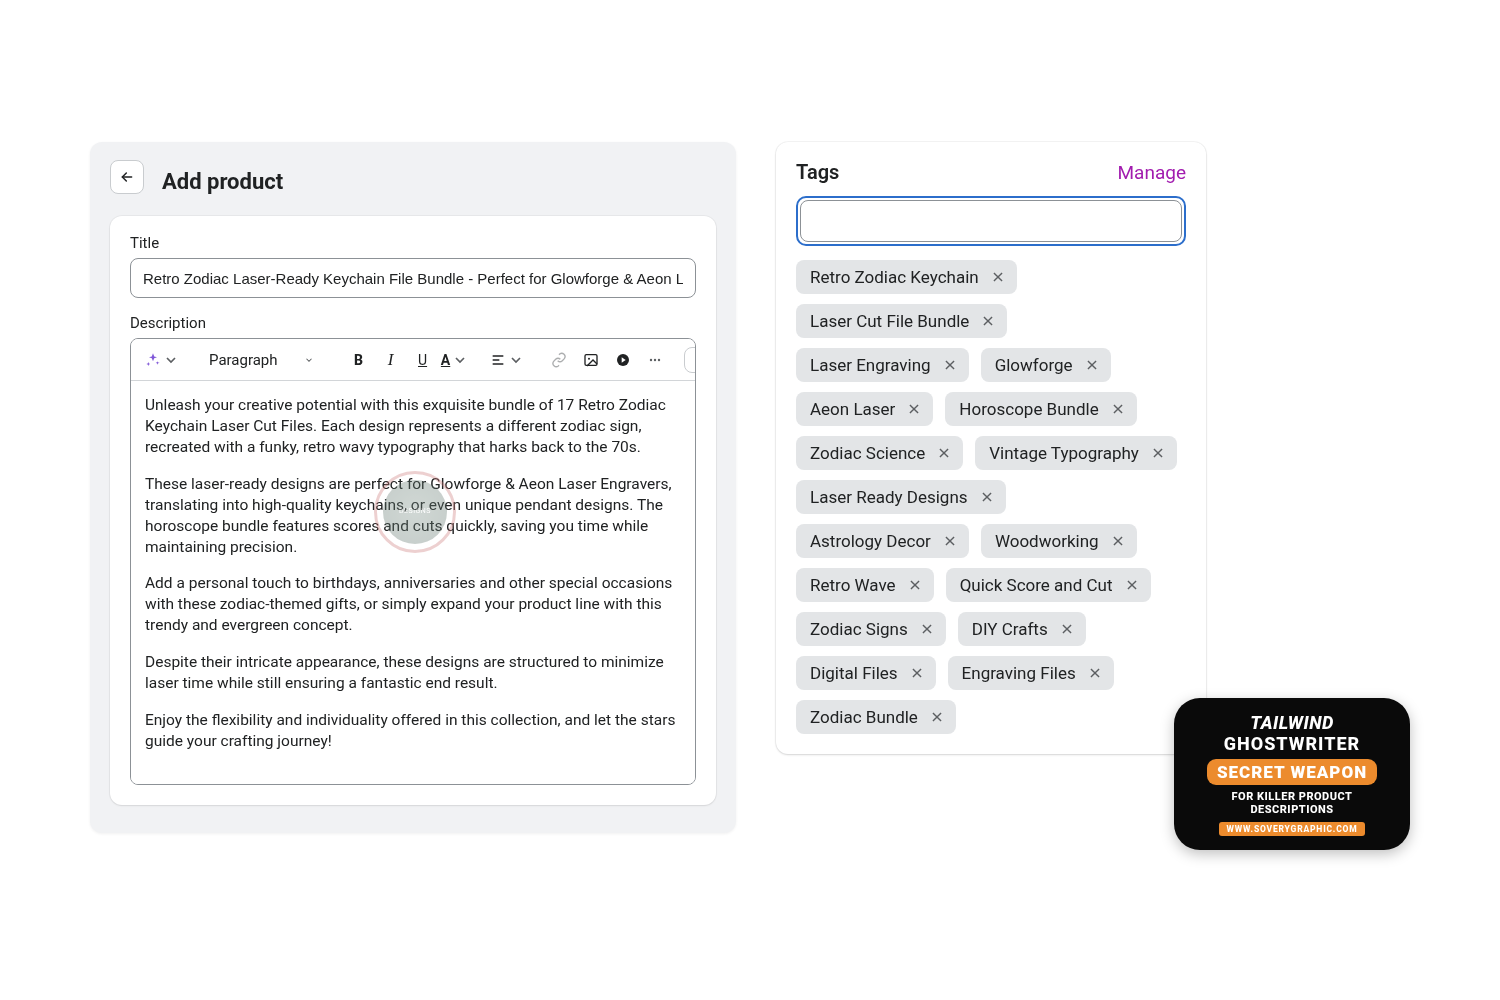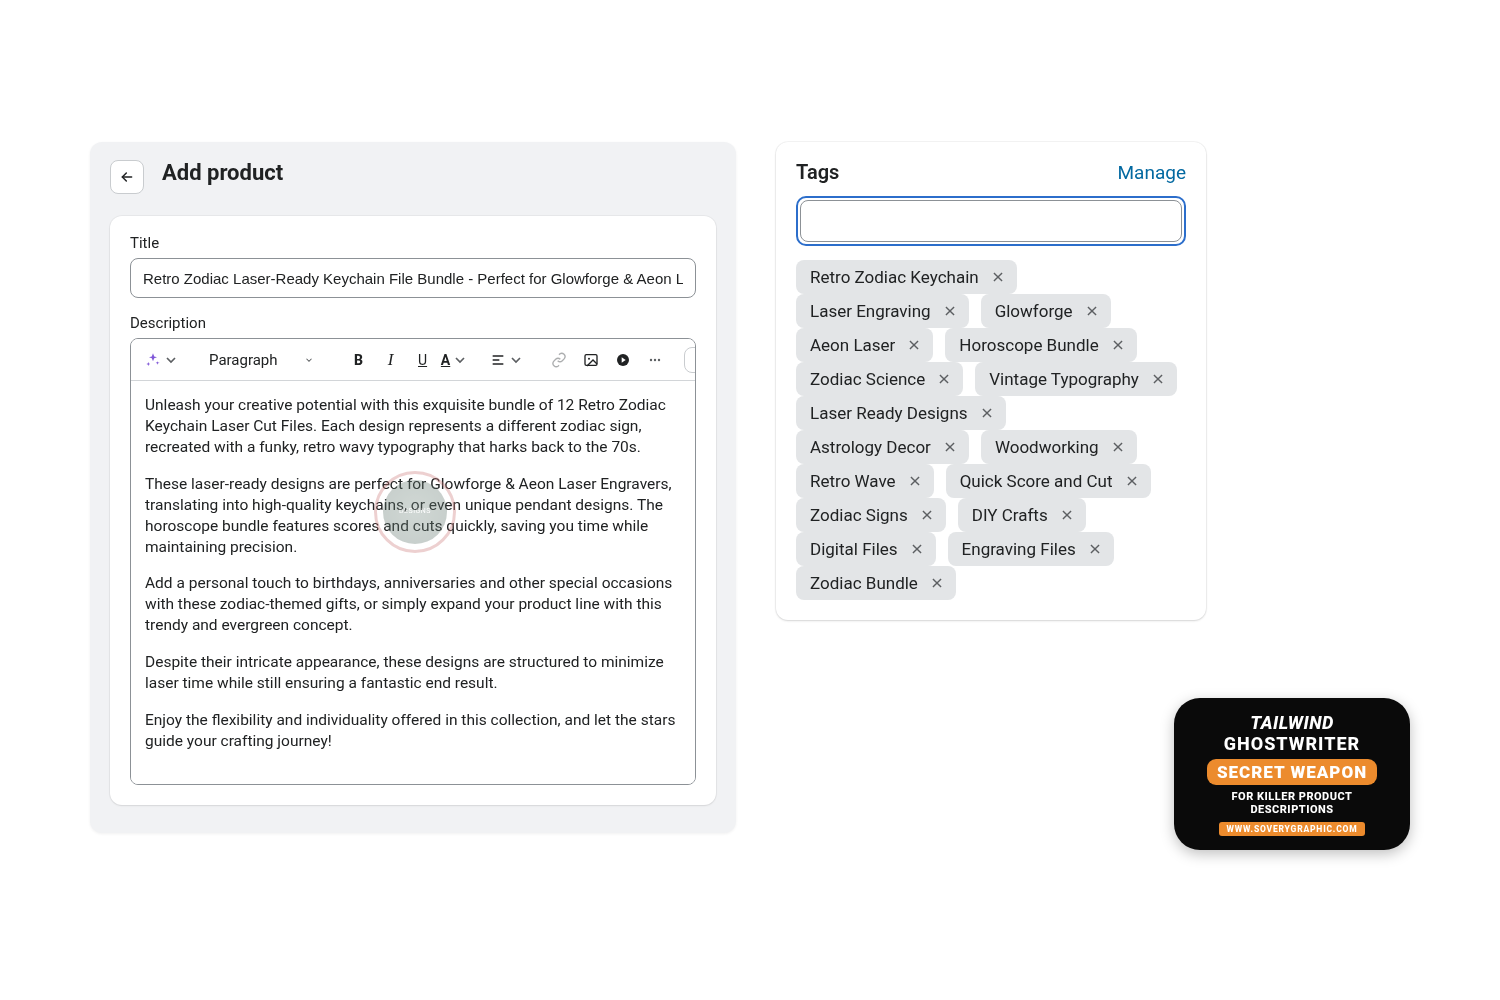--- a/index.html
+++ b/index.html
@@ -24,21 +24,21 @@
     border-radius: 12px;
     box-shadow: 0 1px 3px rgba(0,0,0,0.06);
   }
   
   .left-panel {
     width: 646px;
     padding: 18px 20px 28px 20px;
   }
   .header-row {
     display: flex;
-    align-items: flex-start;
+    align-items: flex-end;
     gap: 18px;
     margin-bottom: 22px;
   }
   .back-btn {
     width: 34px; height: 34px;
     background: #ffffff;
     border: 1px solid #c9cccf;
     border-radius: 8px;
     display: flex; align-items: center; justify-content: center;
     cursor: pointer;
@@ -188,21 +188,21 @@
     margin-bottom: 12px;
     text-align: right;
   }
   .tags-title {
     font-size: 20px;
     font-weight: 600;
     color:#202223;
   }
   .manage-link {
     font-size: 19px;
-    color:#0369a1;
+    color:#a21caf;
     cursor:pointer;
   }
   .tag-input-wrap {
     border: 2px solid #2c6ecb;
     border-radius: 10px;
     padding: 2px;
     margin-bottom: 14px;
   }
   .tag-input {
     width: 100%;
@@ -210,21 +210,21 @@
     border: 1px solid #8c9196;
     border-radius: 8px;
     padding: 0 12px;
     font-size: 16px;
     color:#202223;
     background:#fff;
   }
   .tag-list {
     display:flex;
     flex-wrap: wrap;
-    gap: 0 12px;
+    gap: 10px 12px;
   }
   .tag-chip {
     background:#e3e5e7;
     border-radius: 8px;
     padding: 7px 10px 7px 14px;
     display:flex;
     align-items:center;
     gap: 10px;
     font-size: 17px;
     color:#202223;
@@ -371,21 +371,21 @@
                     <circle cx="12" cy="12" r="1.8"></circle>
                     <circle cx="18" cy="12" r="1.8"></circle>
                   </svg>
               </div>
             </div>
             <div class="tb-spacer"></div>
             <div class="codeview-btn">&lt;/&gt;</div>
           </div>
 
           <div class="editor-body">
-            <p>Unleash your creative potential with this exquisite bundle of 12 Retro Zodiac Keychain Laser Cut Files. Each design represents a different zodiac sign, recreated with a funky, retro wavy typography that harks back to the 70s.</p>
+            <p>Unleash your creative potential with this exquisite bundle of 17 Retro Zodiac Keychain Laser Cut Files. Each design represents a different zodiac sign, recreated with a funky, retro wavy typography that harks back to the 70s.</p>
             <p>These laser-ready designs are perfect for Glowforge &amp; Aeon Laser Engravers, translating into high-quality keychains, or even unique pendant designs. The horoscope bundle features scores and cuts quickly, saving you time while maintaining precision.</p>
             <p>Add a personal touch to birthdays, anniversaries and other special occasions with these zodiac-themed gifts, or simply expand your product line with this trendy and evergreen concept.</p>
             <p>Despite their intricate appearance, these designs are structured to minimize laser time while still ensuring a fantastic end result.</p>
             <p>Enjoy the flexibility and individuality offered in this collection, and let the stars guide your crafting journey!</p>
 
             <div class="watermark">
               <div class="watermark-inner">DESIGNS</div>
             </div>
           </div>
         </div>
@@ -406,20 +406,29 @@
           <div class="tag-chip">
             <span>Retro Zodiac Keychain</span>
             <span class="tag-x">
               <svg viewBox="0 0 24 24" fill="none" stroke="currentColor">
                 <line x1="5" y1="5" x2="19" y2="19"></line>
                 <line x1="19" y1="5" x2="5" y2="19"></line>
               </svg>
             </span>
           </div>
           <div class="tag-chip">
+            <span>Laser Cut File Bundle</span>
+            <span class="tag-x">
+              <svg viewBox="0 0 24 24" fill="none" stroke="currentColor">
+                <line x1="5" y1="5" x2="19" y2="19"></line>
+                <line x1="19" y1="5" x2="5" y2="19"></line>
+              </svg>
+            </span>
+          </div>
+          <div class="tag-chip">
             <span>Laser Engraving</span>
             <span class="tag-x">
               <svg viewBox="0 0 24 24" fill="none" stroke="currentColor">
                 <line x1="5" y1="5" x2="19" y2="19"></line>
                 <line x1="19" y1="5" x2="5" y2="19"></line>
               </svg>
             </span>
           </div>
           <div class="tag-chip">
             <span>Glowforge</span>

